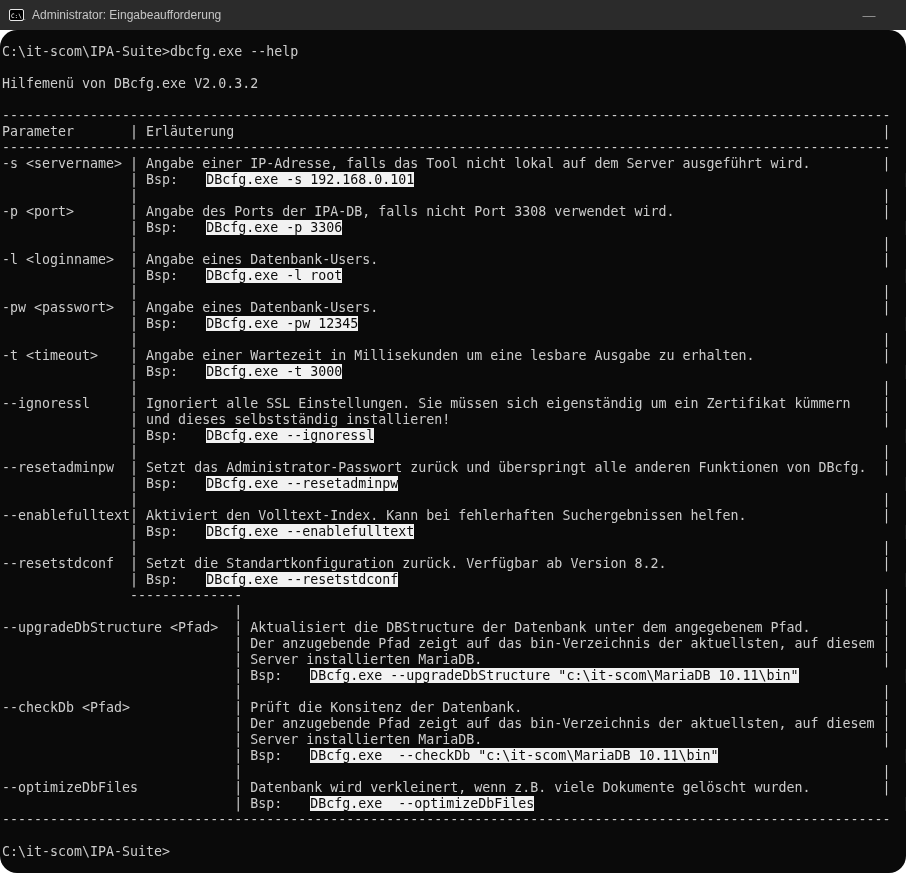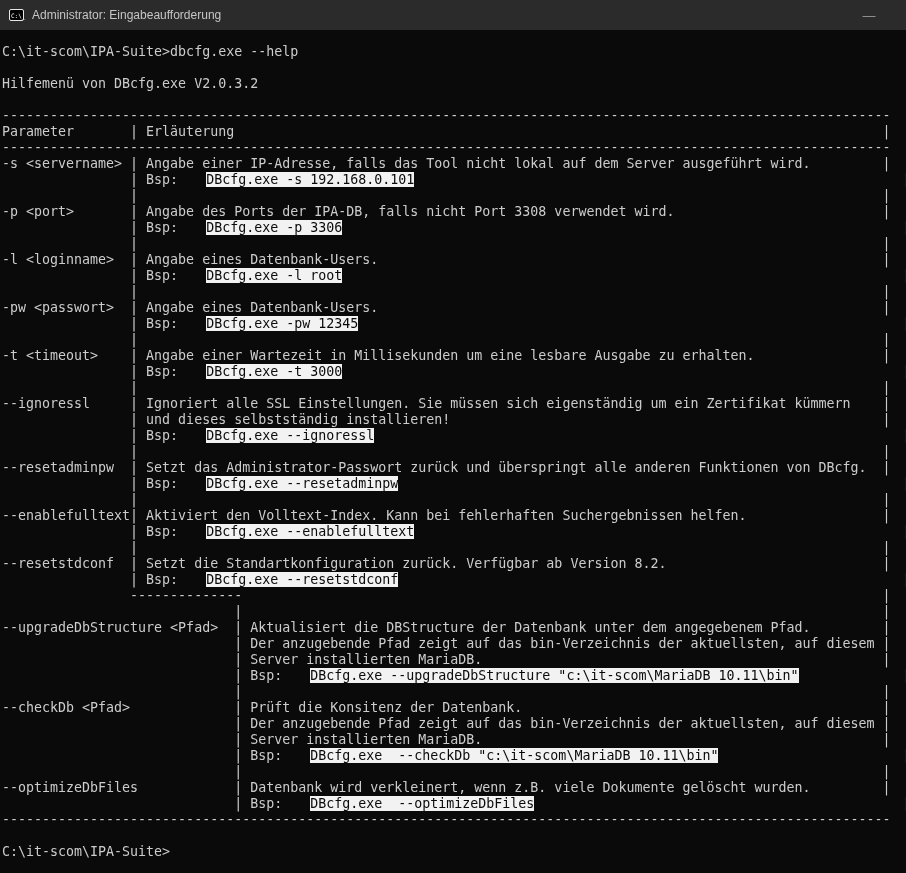--- a/index.html
+++ b/index.html
@@ -70,20 +70,21 @@
   .console {
     flex: 1 1 auto;
     background: #0a0a0a;
     padding: 14px 0 0 2px;
     font-family: "DejaVu Sans Mono", "Liberation Mono", monospace;
     font-size: 13.3px;
     line-height: 16px;
     color: #cccccc;
     white-space: pre;
     overflow: hidden;
+    border-radius: 17px;
   }
   .line {
     height: 16px;
     white-space: pre;
   }
   .hl {
     background: #f2f2f2;
     color: #0a0a0a;
     margin-left: 20px;
   }

